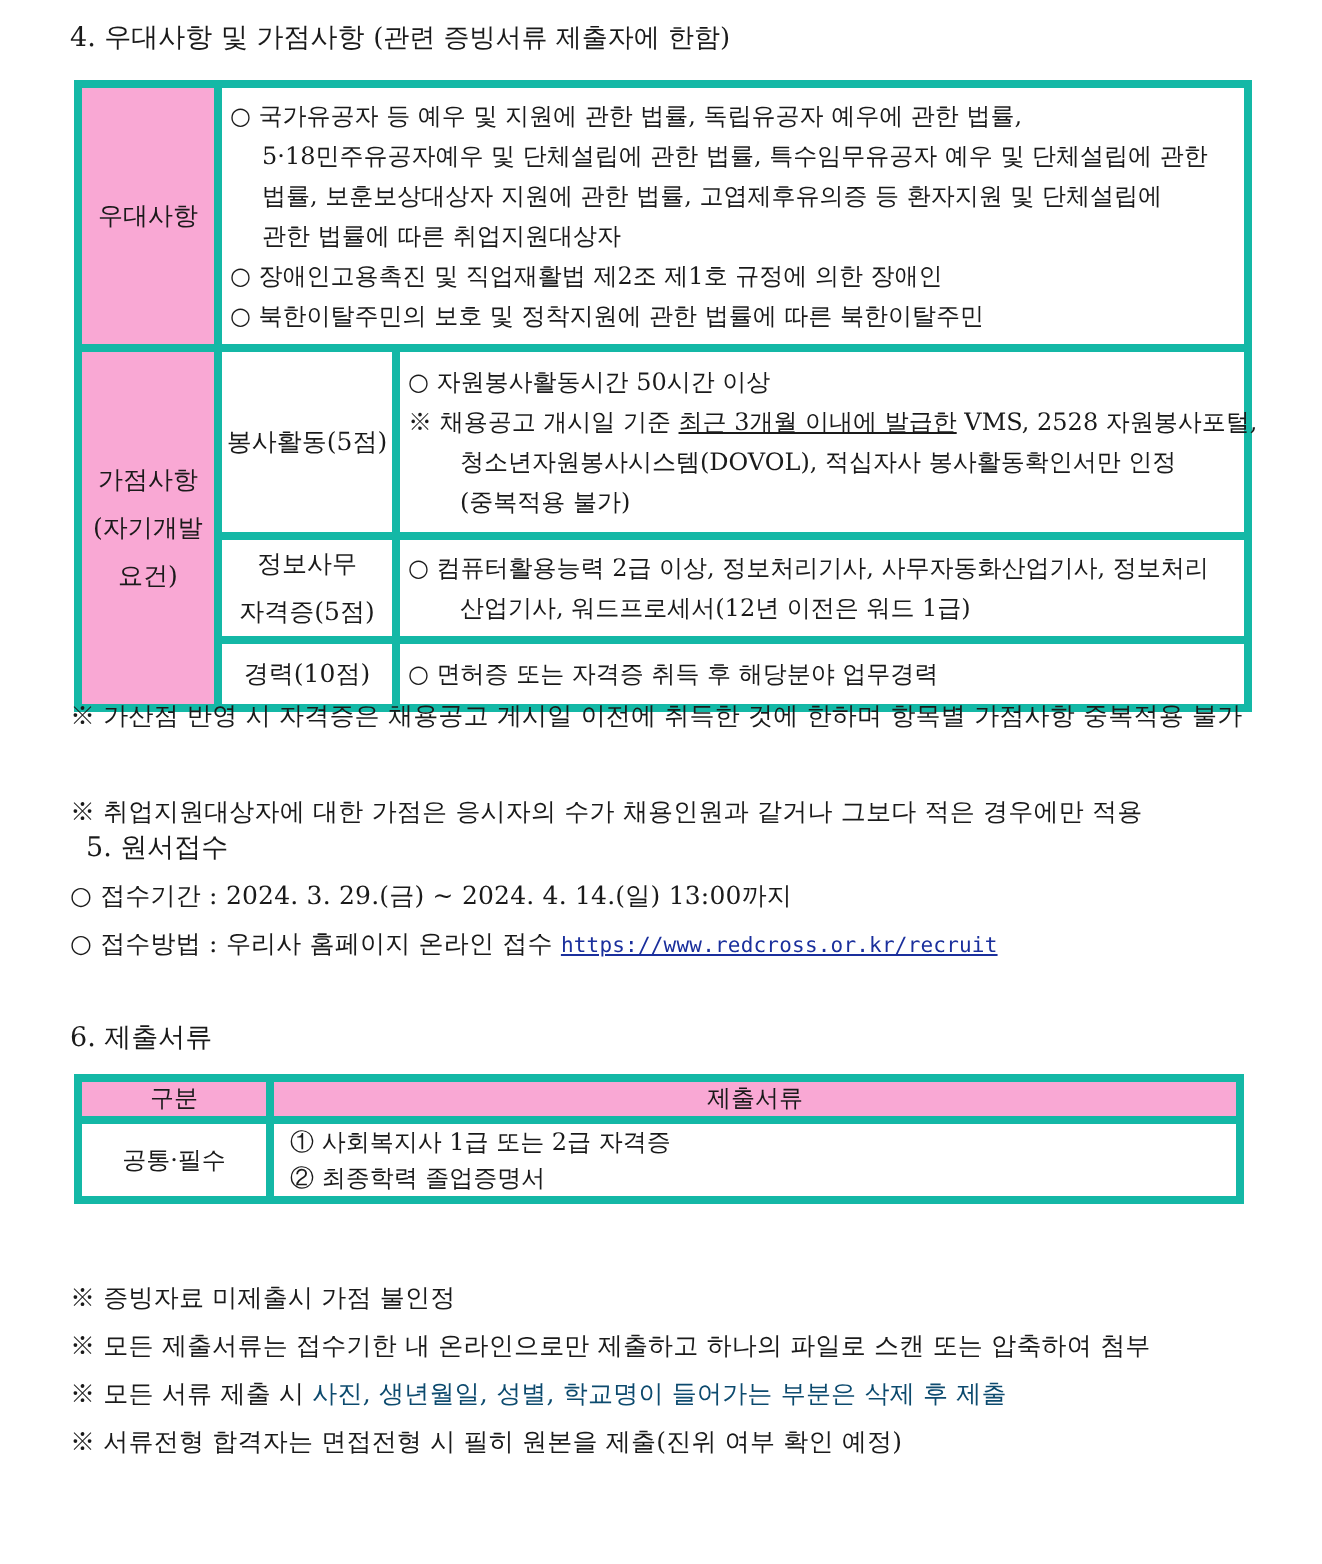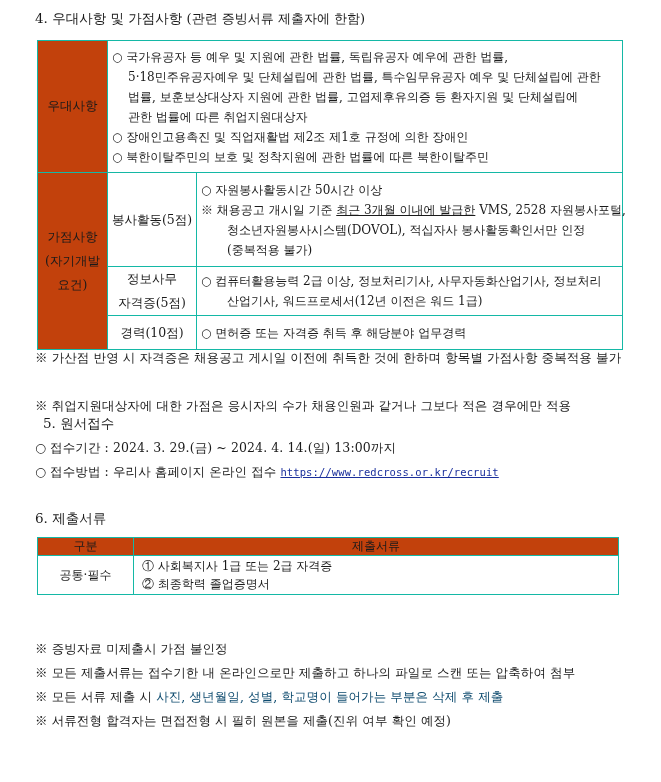--- a/index.html
+++ b/index.html
@@ -6,22 +6,22 @@
   body {
     width:661px; height:782px; position:relative; overflow:hidden;
     font-family: "DejaVu Serif", "Liberation Serif", serif;
     color:#1a1a1a; font-size:12.5px;
   }
   .abs { position:absolute; }
   .sec-title { font-size:13.5px; white-space:nowrap; }
   .sec-title .sub { font-size:13px; }
   .line { position:absolute; white-space:nowrap; font-size:12.5px; letter-spacing:0.1px; }
   table { border-collapse:collapse; position:absolute; table-layout:fixed; }
-  td, th { border:1px solid #14b8a6; padding:0; vertical-align:middle; font-weight:normal; }
-  .hdr { background:#c2410c; text-align:center; font-size:12.5px; }
+  td, th { border:4px solid #14b8a6; padding:0; vertical-align:middle; font-weight:normal; }
+  .hdr { background:#f9a8d4; text-align:center; font-size:12.5px; }
   .sub-hdr { text-align:center; font-size:12.5px; line-height:24px; }
   .cell-lines { padding:2px 0 2px 4px; }
   .cell-lines div { height:20px; line-height:20px; white-space:nowrap; font-size:12px; }
   .indent { padding-left:16px; }
   .indent2 { padding-left:26px; }
   .ul { text-decoration:underline; }
   .b { font-weight:bold; }
   .red { color:#0c4a6e; }
   .link { color:#1a2f9c; text-decoration:underline; font-family:"DejaVu Sans Mono","Liberation Mono",monospace; font-size:10.5px; }
   .t2 td { font-size:12px; }

